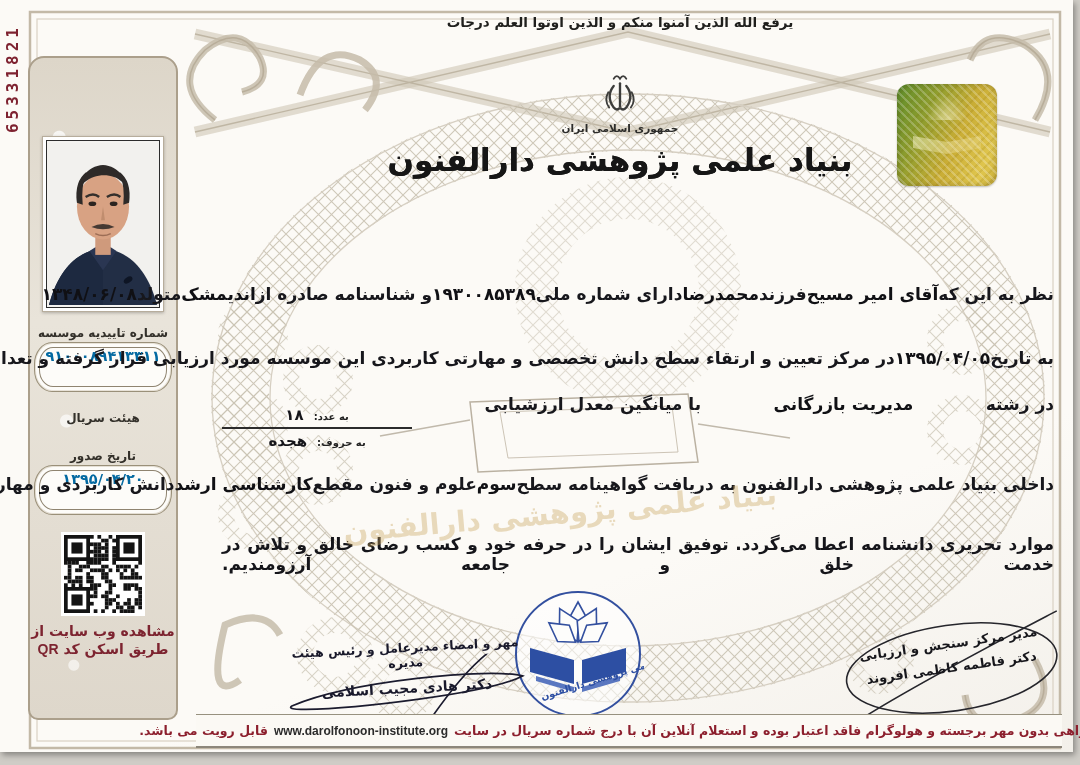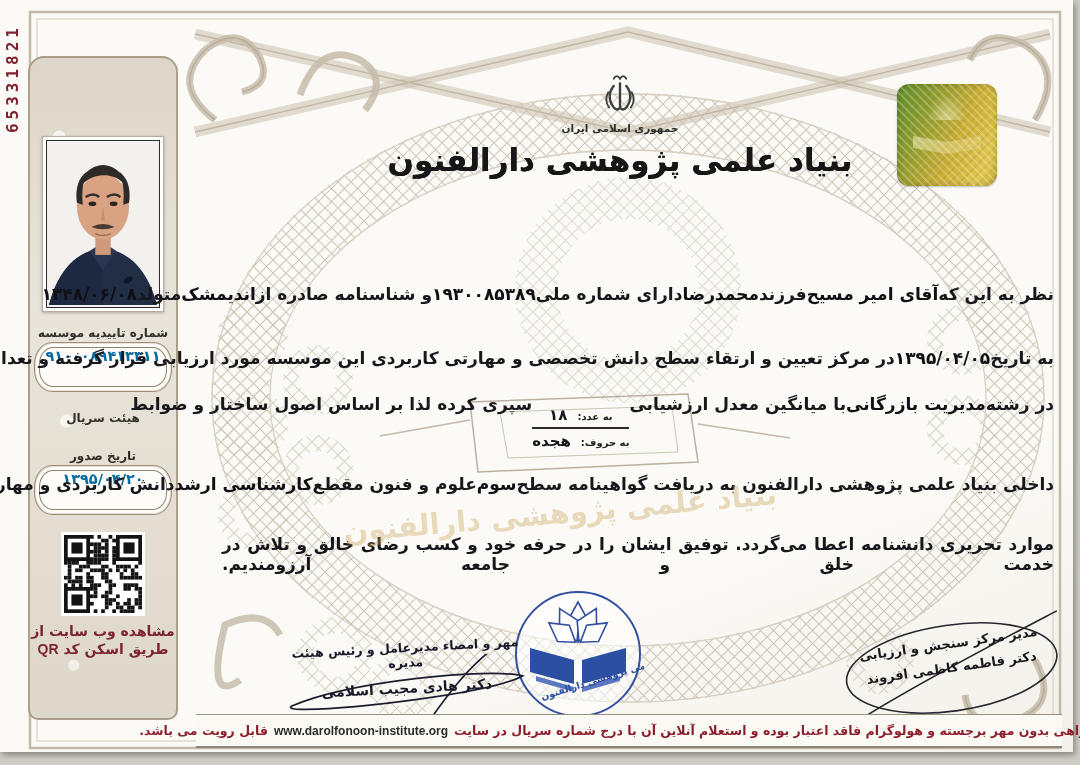--- a/index.html
+++ b/index.html
@@ -346,20 +346,21 @@
             <rect x="72" y="80" width="4" height="4"></rect>
           </g>
       </svg>
     </div>
     <div class="qr-caption">
       <span>مشاهده وب سایت از طریق اسکن کد</span>
       <span class="latin">QR</span>
     </div>
   </div>
 
+  <div class="verse">یرفع الله الذین آمنوا منکم و الذین اوتوا العلم درجات</div>
 
   <div class="emblem">
     <svg width="36" height="46" viewBox="0 0 40 50" fill="none" stroke="#3d3d3b" stroke-width="2.6" stroke-linecap="round">
       <path d="M20,12 L20,38"></path>
       <path d="M13,7 q3.5,-6 7,0 q3.5,-6 7,0" stroke-width="2"></path>
       <path d="M13,15 q-9,11 0,24 q3,3.5 6,1"></path>
       <path d="M27,15 q9,11 0,24 q-3,3.5 -6,1"></path>
       <path d="M7,22 q-5,9 1,17" stroke-width="2"></path>
       <path d="M33,22 q5,9 -1,17" stroke-width="2"></path>
     </svg>
@@ -397,21 +398,20 @@
       <span class="grade">
         <span class="grade-row grade-top">
           <span class="tiny">به عدد:</span>
           <span class="gval">۱۸</span>
         </span>
         <span class="grade-row grade-bot">
           <span class="tiny">به حروف:</span>
           <span class="gval">هجده</span>
         </span>
       </span>
-      <span class="lbl">سپری کرده لذا بر اساس اصول ساختار و ضوابط</span>
     </div>
     <div class="line" style="margin-top:34px">
       <span class="lbl">داخلی بنیاد علمی پژوهشی دارالفنون به دریافت گواهینامه سطح</span>
       <span class="val">سوم</span>
       <span class="lbl">علوم و فنون مقطع</span>
       <span class="val">کارشناسی ارشد</span>
       <span class="lbl">دانش کاربردی و مهارتی نائل گردیده، که با استناد به</span>
     </div>
     <div class="line line5">موارد تحریری دانشنامه اعطا می‌گردد. توفیق ایشان را در حرفه خود و کسب رضای خالق و تلاش در خدمت خلق و جامعه آرزومندیم.</div>
   </div>

